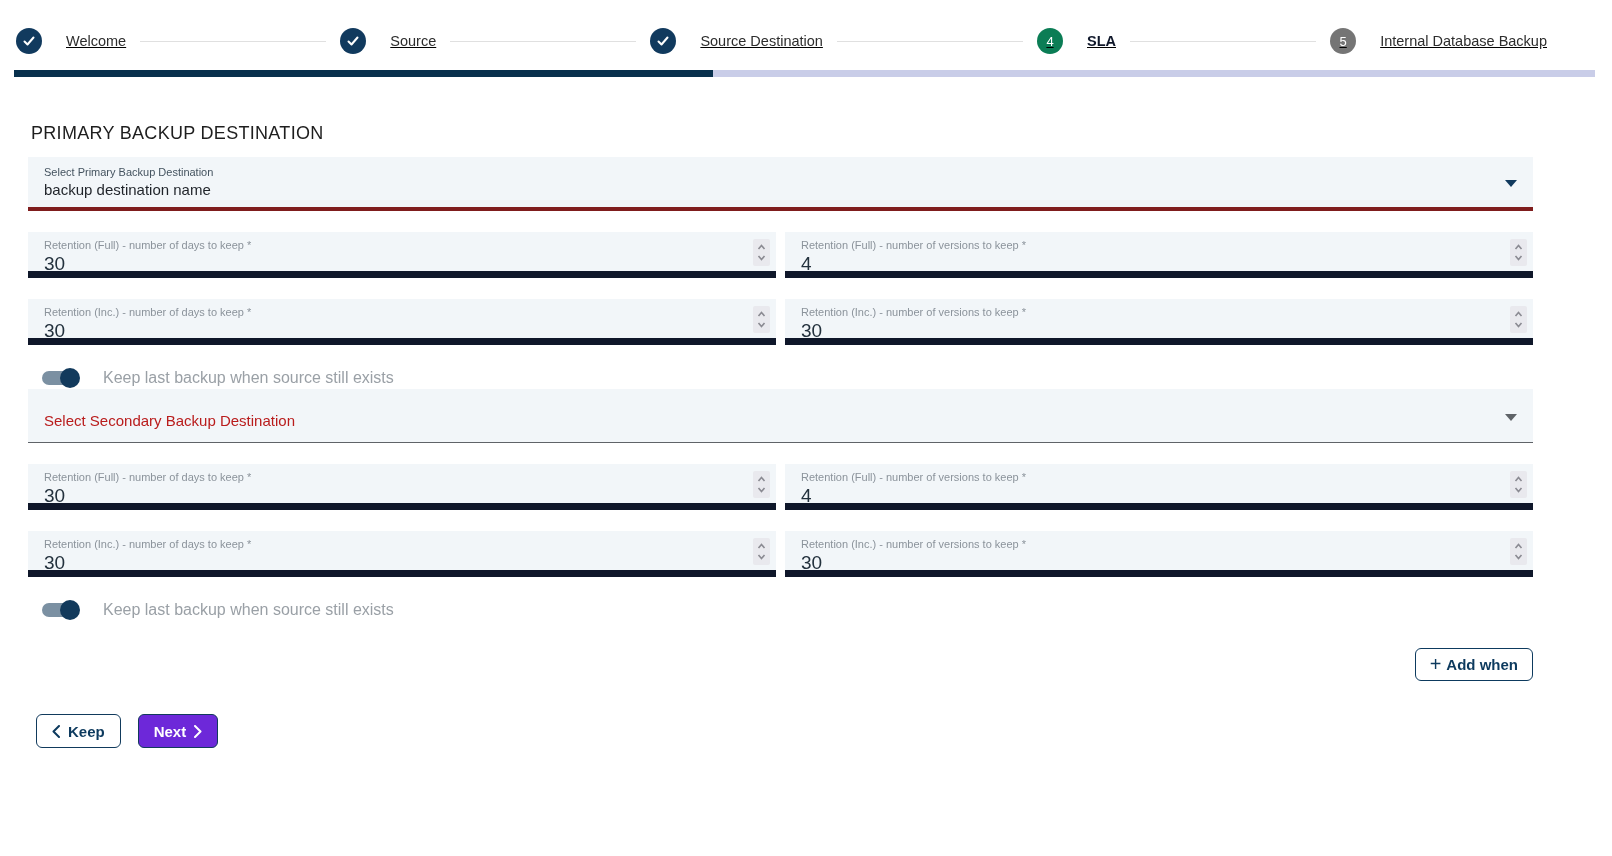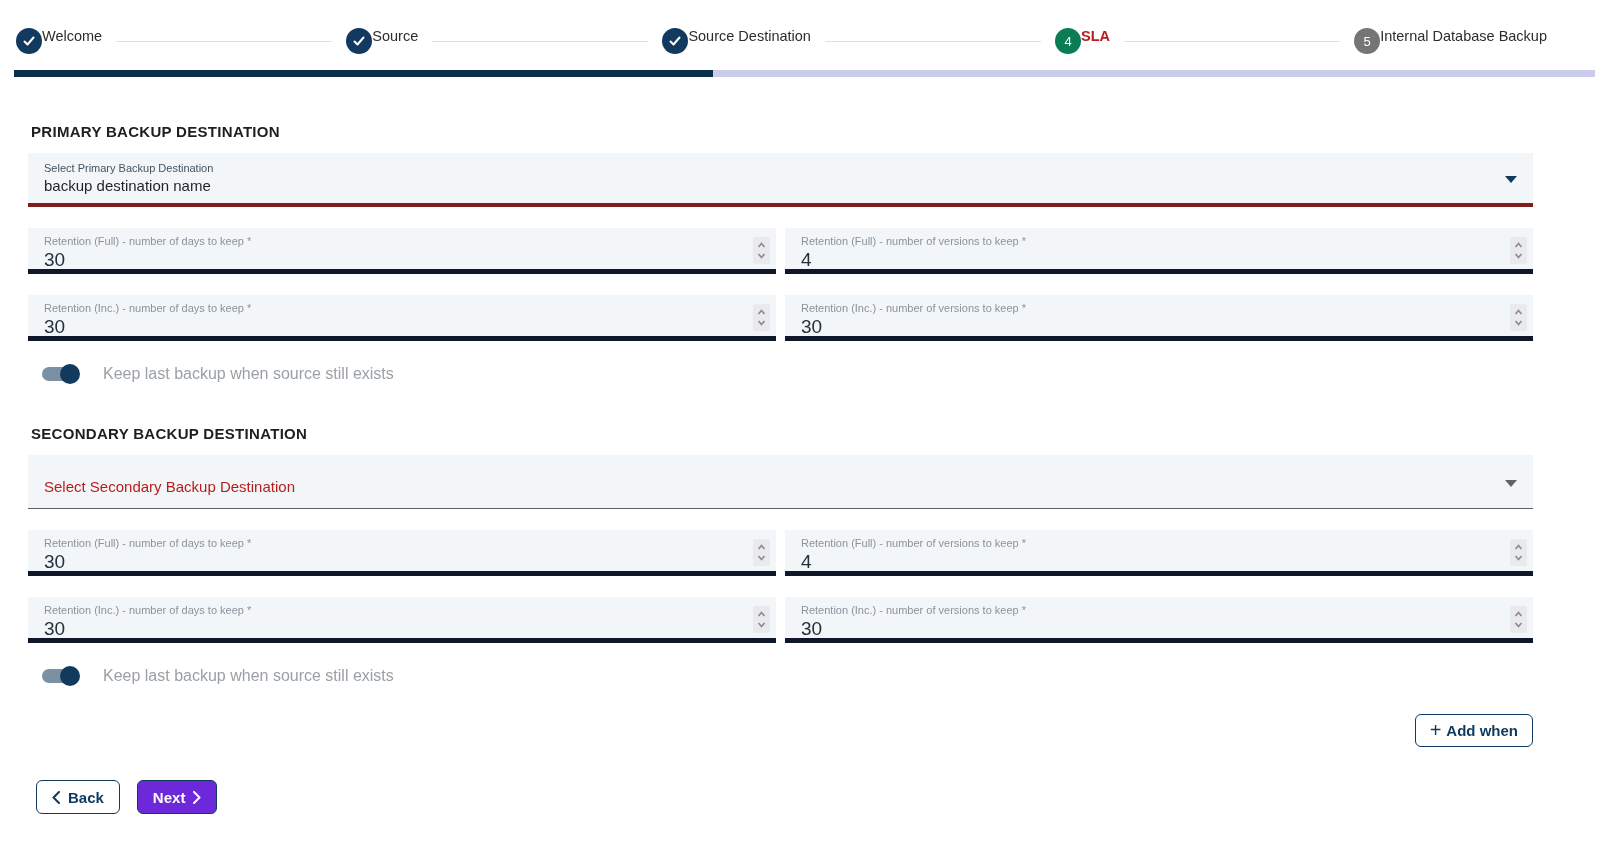--- a/index.html
+++ b/index.html
@@ -1,57 +1,57 @@
 <!DOCTYPE html>
 <html><head>
 <meta charset="utf-8">
 <style>
   * { margin:0; padding:0; box-sizing:border-box; }
   html,body { background:#ffffff; width:1612px; height:856px; overflow:hidden;
               font-family:"Liberation Sans", sans-serif; }
 
   
   .stepper { display:flex; align-items:center; height:26px; margin:28px 65px 0 16px; }
-  .step { display:flex; gap:0; flex:0 0 auto; cursor:pointer; }
+  .step { display:flex; align-items:center; gap:24px; flex:0 0 auto; cursor:pointer;text-decoration:underline; }
   .step-circle { width:26px; height:26px; border-radius:50%; display:flex;
                  align-items:center; justify-content:center; color:#fff;
                  font-size:13px; font-weight:400; flex:0 0 auto; }
   .circle-done   { background:#113a5e; }
   .circle-active { background:#0b7d55; }
   .circle-future { background:#757575; }
   .step-label { font-size:14.5px; color:#2d2d2d; white-space:nowrap; }
-  .step-label.active { font-weight:700; color:#b91c1c; }
+  .step-label.active { font-weight:700; color:#0f172a; }
   .connector { flex:1; height:1px; background:#e0e0e0; margin:0 14px; }
 
   .progress-track { margin:16px 17px 0 14px; height:7px; background:#c9cde8; }
   .progress-fill  { height:100%; background:#08304d; }
 
   
   .content { width:1505px; margin-left:28px; }
-  .section-title { font-size:15px; font-weight:700; color:#1e1e1e;
+  .section-title { font-size:18px; font-weight:400; color:#1e1e1e;
                    letter-spacing:.3px; margin:0 0 13px 3px; }
   .first-title { margin-top:46px; }
   .second-title { margin-top:40px; }
 
   .select-field { position:relative; height:54px; background:#f2f6f9;
                   padding:9px 16px 0 16px; cursor:pointer; }
   .select-field.filled { border-bottom:4px solid #7f1d1d; }
   .select-field.empty  { border-bottom:1px solid #5f6368; display:flex; align-items:center; }
   .select-label { font-size:11px; color:#44535f; }
   .select-value { font-size:15px; color:#1f2329; margin-top:3px; }
   .select-placeholder { font-size:15px; color:#b91c1c; }
   .select-arrow { position:absolute; right:16px; top:50%; margin-top:-2px;
                   width:0; height:0; border-left:6px solid transparent;
                   border-right:6px solid transparent; }
   .arrow-navy { border-top:7px solid #113a5e; }
   .arrow-gray { border-top:7px solid #5f6368; }
 
   .field-row { display:flex; gap:9px; margin-top:21px; }
   .num-field { flex:1; position:relative; height:46px; background:#f2f6f9;
-               border-bottom:5px solid #0f172a; padding:7px 16px 8px 16px; }
+               border-bottom:7px solid #0f172a; padding:7px 16px 8px 16px; }
   .num-label { font-size:11px; color:#8b939b; white-space:nowrap; }
   input.num-input { display:block; width:calc(100% - 30px); border:none; background:transparent;
                     outline:none; font-family:inherit; font-size:19px; color:#23313d;
                     margin-top:2px; padding:0; }
   .spinner { position:absolute; right:6px; bottom:5px; width:17px; height:27px;
              background:#e9e9ee; border-radius:2px; display:flex; flex-direction:column;
              align-items:center; justify-content:center; gap:3px; cursor:pointer; }
 
   .toggle-row { display:flex; align-items:center; margin:22px 0 0 14px; height:22px; }
   .switch { position:relative; width:34px; height:14px; border-radius:7px;
@@ -188,21 +188,20 @@
     </div>
   </div>
 
   <div class="toggle-row">
     <span class="switch">
       <span class="switch-thumb"></span>
     </span>
     <span class="toggle-label">Keep last backup when source still exists</span>
   </div>
 
-  <div class="section-title second-title">SECONDARY BACKUP DESTINATION</div>
 
   <div class="select-field empty">
     <div class="select-placeholder">Select Secondary Backup Destination</div>
     <span class="select-arrow arrow-gray"></span>
   </div>
 
   <div class="field-row">
     <div class="num-field">
       <div class="num-label">Retention (Full) - number of days to keep *</div>
       <input class="num-input" value="30" style="">
@@ -268,21 +267,21 @@
       <span class="plus-glyph">+</span>
       <span>Add when</span>
     </button>
   </div>
 
   <div class="footer">
     <button class="btn btn-outline">
       <svg width="8" height="13" viewBox="0 0 8 13">
           <path d="M7 1 L1.5 6.5 L7 12" stroke="#0d3a5e" stroke-width="2" fill="none" stroke-linecap="round" stroke-linejoin="round"></path>
         </svg>
-      <span>Back</span>
+      <span>Keep</span>
     </button>
     <button class="btn btn-filled">
       <span>Next</span>
       <svg width="8" height="13" viewBox="0 0 8 13">
           <path d="M1 1 L6.5 6.5 L1 12" stroke="#ffffff" stroke-width="2" fill="none" stroke-linecap="round" stroke-linejoin="round"></path>
         </svg>
     </button>
   </div>
 
 </div>

